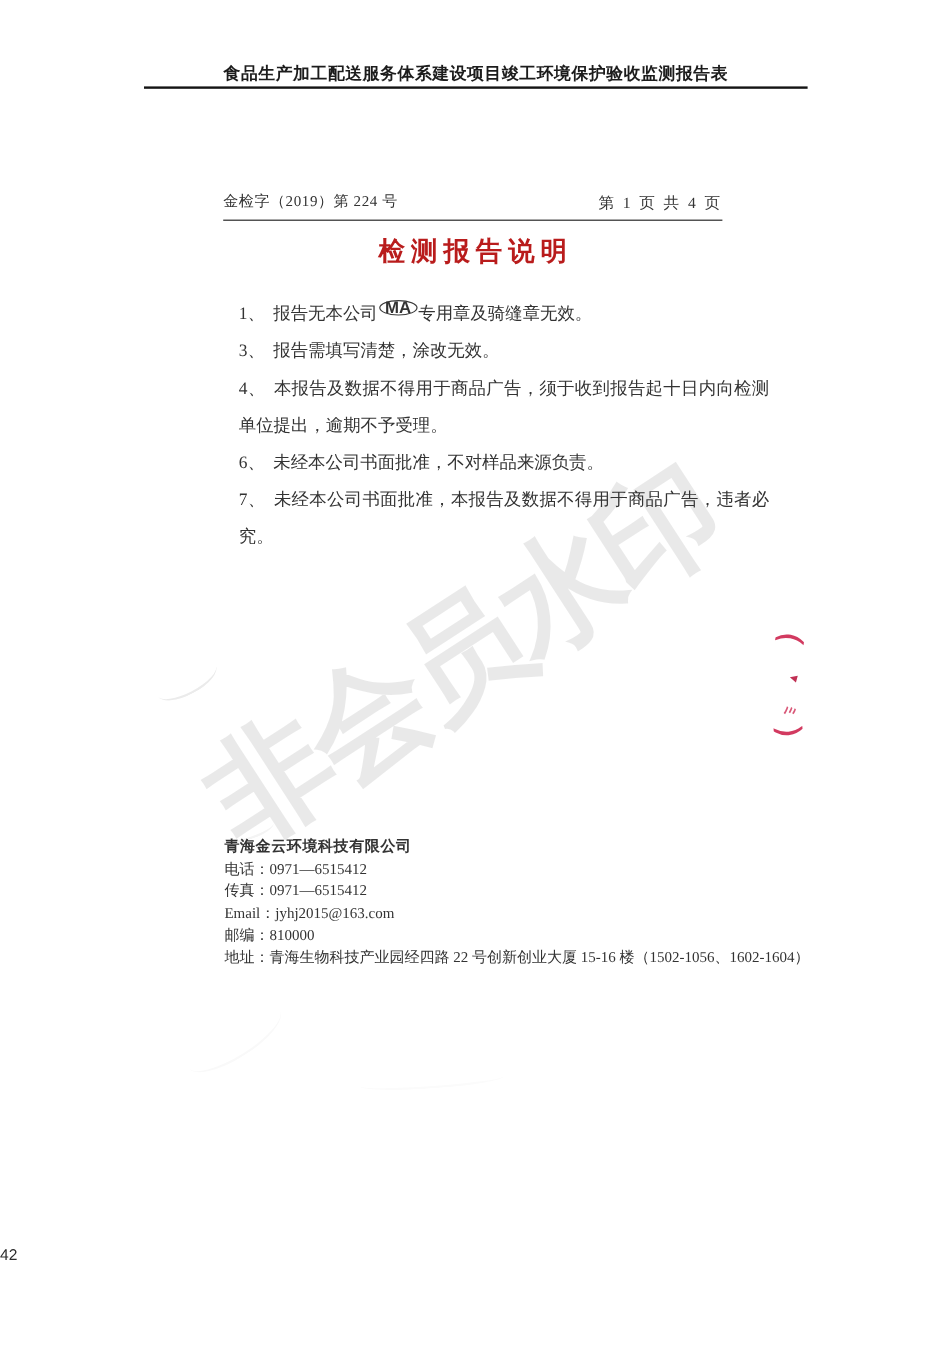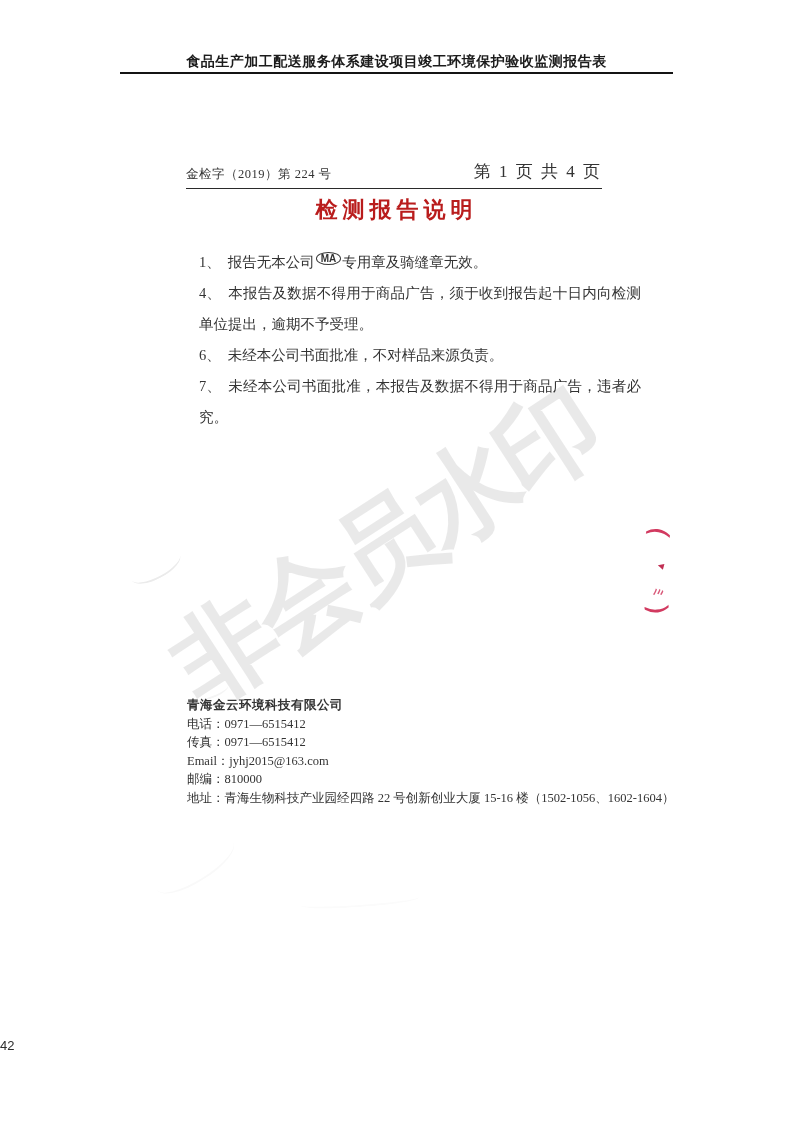--- a/index.html
+++ b/index.html
@@ -21,26 +21,26 @@
     letter-spacing:0.5px;
   }
   .top-rule{
     position:absolute;top:72px;left:120px;width:553px;height:2px;
     background:#141414;
   }
 
   
   .doc-header{
     position:absolute;top:160px;left:186px;width:416px;
-    display:flex;justify-content:space-between;align-items:flex-end;
+    display:flex;justify-content:space-between;align-items:flex-start;
     border-bottom:1.5px solid #2a2a2a;
     padding-bottom:5px;
   }
   .doc-no{font-size:12.5px;color:#333;letter-spacing:0.5px;}
-  .doc-page{font-size:17px;color:#333;letter-spacing:2px;}
+  .doc-page{font-size:13px;color:#333;letter-spacing:2px;}
 
   
   .report-title{
     position:absolute;top:195px;left:0;right:0;
     text-align:center;
     font-size:22px;font-weight:bold;color:#b91c1c;
     letter-spacing:5px;
   }
 
   
@@ -51,21 +51,21 @@
   }
   .note{margin:0;}
   .note .num{margin-right:7px;}
 
   
   .cma{
     display:inline-block;
     border:1.5px solid #3a3a3a;
     border-radius:50%;
     font-family:"Liberation Sans",sans-serif;
-    font-size:10px;font-weight:bold;line-height:11px;
+    font-size:14px;font-weight:bold;line-height:11px;
     padding:0 4px;
     transform:translateY(-5px);
     letter-spacing:0;
     margin:0 1px;
   }
 
   
   .watermark{
     position:absolute;left:385px;top:548px;
     transform:translate(-50%,-50%) rotate(-33deg);
@@ -121,20 +121,23 @@
     <span class="doc-page">第 1 页 共 4 页</span>
   </div>
 
   <div class="report-title">检测报告说明</div>
 
   <div class="notes">
     <div class="note">
       <span class="num">1、</span><span>报告无本公司</span><span class="cma"><span>MA</span></span><span>专用章及骑缝章无效。</span>
     </div>
     <div class="note">
+      <span class="num">3、</span><span>报告需填写清楚，涂改无效。</span>
+    </div>
+    <div class="note">
       <span class="num">4、</span><span>本报告及数据不得用于商品广告，须于收到报告起十日内向检测单位提出，逾期不予受理。</span>
     </div>
     <div class="note">
       <span class="num">6、</span><span>未经本公司书面批准，不对样品来源负责。</span>
     </div>
     <div class="note">
       <span class="num">7、</span><span>未经本公司书面批准，本报告及数据不得用于商品广告，违者必究。</span>
     </div>
   </div>
 

